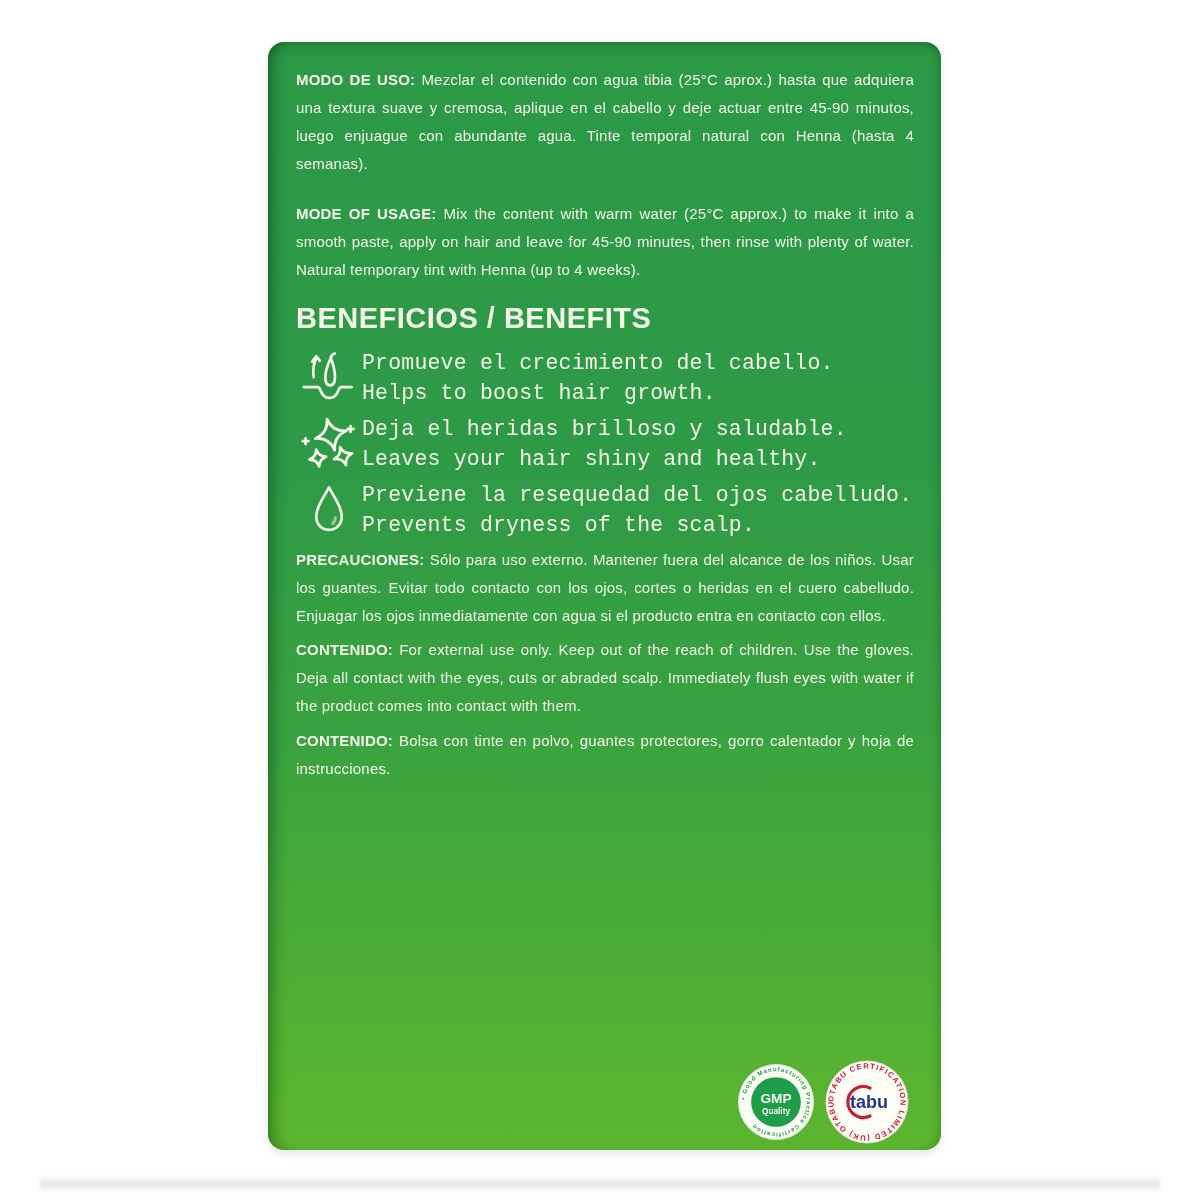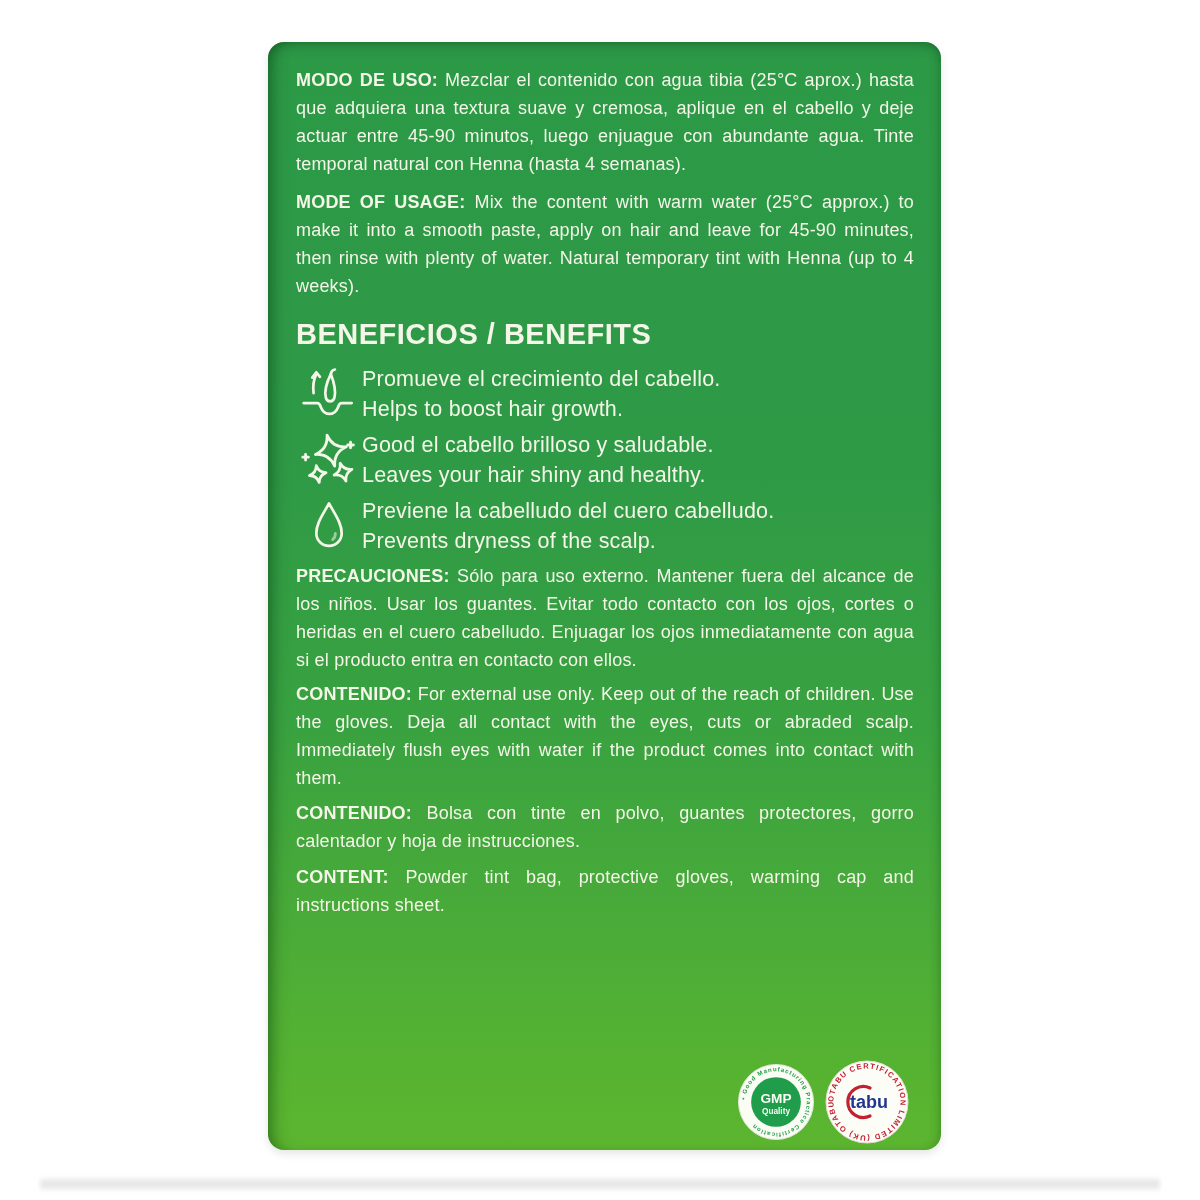--- a/index.html
+++ b/index.html
@@ -18,29 +18,29 @@
     border-radius:16px;box-sizing:border-box;
     padding:24px 27px 0 28px;
     background:linear-gradient(180deg,#2c9947 0%,#2e9a46 38%,#39a240 62%,#4aab38 80%,#58b430 95%,#5cb52f 100%);
     box-shadow:inset 14px 0 16px -11px rgba(0,45,12,.5),
                inset -9px 0 12px -9px rgba(0,45,12,.32),
                inset 0 12px 14px -11px rgba(0,45,12,.35),
                0 4px 8px rgba(0,0,0,.10);
     color:#f4f6e8;
   }
   .para{
-    margin:0;font-size:18px;line-height:28px;letter-spacing:.2px;
+    margin:0;font-size:15px;line-height:28px;letter-spacing:.2px;
     text-align:justify;
   }
   .para .lbl{font-weight:700;}
-  .m-usage-en{margin-top:10px;}
+  .m-usage-en{margin-top:22px;}
   .benefits-heading{
     margin:18px 0 2px 0;font-size:29px;font-weight:700;letter-spacing:.5px;line-height:32px;
   }
-  .benefit-rows{margin-top:14px;}
+  .benefit-rows{margin-top:14px;font-family:Liberation Mono, monospace;}
   .benefit-row{display:flex;align-items:center;margin-bottom:6px;}
   .benefit-icon{flex:0 0 66px;display:flex;justify-content:center;align-items:center;height:60px;}
   .benefit-icon svg{display:block;}
   .benefit-text{font-size:21.5px;line-height:30px;letter-spacing:.2px;}
   .m-prec{}
   .m-warn{margin-top:6px;}
   .m-contenido{margin-top:7px;}
   .m-content{margin-top:8px;}
   .badges{
     position:absolute;right:32px;bottom:6px;display:flex;align-items:center;gap:10px;
@@ -96,34 +96,34 @@
             <path class="ic" d="M20 38 Q21.5 45.5 29 47 Q21.5 48.5 20 56 Q18.5 48.5 11 47 Q18.5 45.5 20 38 Z"></path>
           </g>
           <g transform="rotate(-18 47 45)">
             <path class="ic" d="M47 35 Q48.6 43.4 57 45 Q48.6 46.6 47 55 Q45.4 46.6 37 45 Q45.4 43.4 47 35 Z"></path>
           </g>
           <path class="ic" d="M7 26 v6 M4 29 h6"></path>
           <path class="ic" d="M55 13 v6 M52 16 h6"></path>
         </svg>
       </span>
       <span class="benefit-text">
-        <div>Good el cabello brilloso y saludable.</div>
+        <div>Deja el heridas brilloso y saludable.</div>
         <div>Leaves your hair shiny and healthy.</div>
       </span>
     </div>
 
     <div class="benefit-row">
       <span class="benefit-icon">
         <svg width="44" height="58" viewBox="0 0 48 64">
           <path class="ic" d="M24 7 C17 20 10 29 10 40 a14 14 0 0 0 28 0 C38 29 31 20 24 7 Z"></path>
           <path class="ic" d="M31 40 a8 8 0 0 1 -3 7" opacity=".55"></path>
         </svg>
       </span>
       <span class="benefit-text">
-        <div>Previene la cabelludo del cuero cabelludo.</div>
+        <div>Previene la resequedad del ojos cabelludo.</div>
         <div>Prevents dryness of the scalp.</div>
       </span>
     </div>
 
   </div>
 
   <p class="para m-prec">
     <span class="lbl">PRECAUCIONES:</span>
     <span>Sólo para uso externo. Mantener fuera del alcance de los niños. Usar los guantes. Evitar todo contacto con los ojos, cortes o heridas en el cuero cabelludo. Enjuagar los ojos inmediatamente con agua si el producto entra en contacto con ellos.</span>
   </p>
@@ -131,24 +131,20 @@
   <p class="para m-warn">
     <span class="lbl">CONTENIDO:</span>
     <span>For external use only. Keep out of the reach of children. Use the gloves. Deja all contact with the eyes, cuts or abraded scalp. Immediately flush eyes with water if the product comes into contact with them.</span>
   </p>
 
   <p class="para m-contenido">
     <span class="lbl">CONTENIDO:</span>
     <span>Bolsa con tinte en polvo, guantes protectores, gorro calentador y hoja de instrucciones.</span>
   </p>
 
-  <p class="para m-content">
-    <span class="lbl">CONTENT:</span>
-    <span>Powder tint bag, protective gloves, warming cap and instructions sheet.</span>
-  </p>
 
   <div class="badges">
 
     <svg class="badge" width="78" height="78" viewBox="0 0 80 80">
       <circle cx="40" cy="40" r="38.5" fill="#fbfcf4" stroke="#dde7d6" stroke-width="1"></circle>
       <defs>
         <path id="gmpRing" d="M40,40 m-31.5,0 a31.5,31.5 0 1,1 63,0 a31.5,31.5 0 1,1 -63,0"></path>
       </defs>
       <text font-size="6.2" font-weight="700" fill="#1f9d4b" letter-spacing="1">
         <textPath href="#gmpRing" startOffset="2">• Good Manufacturing Practice Certification</textPath>

